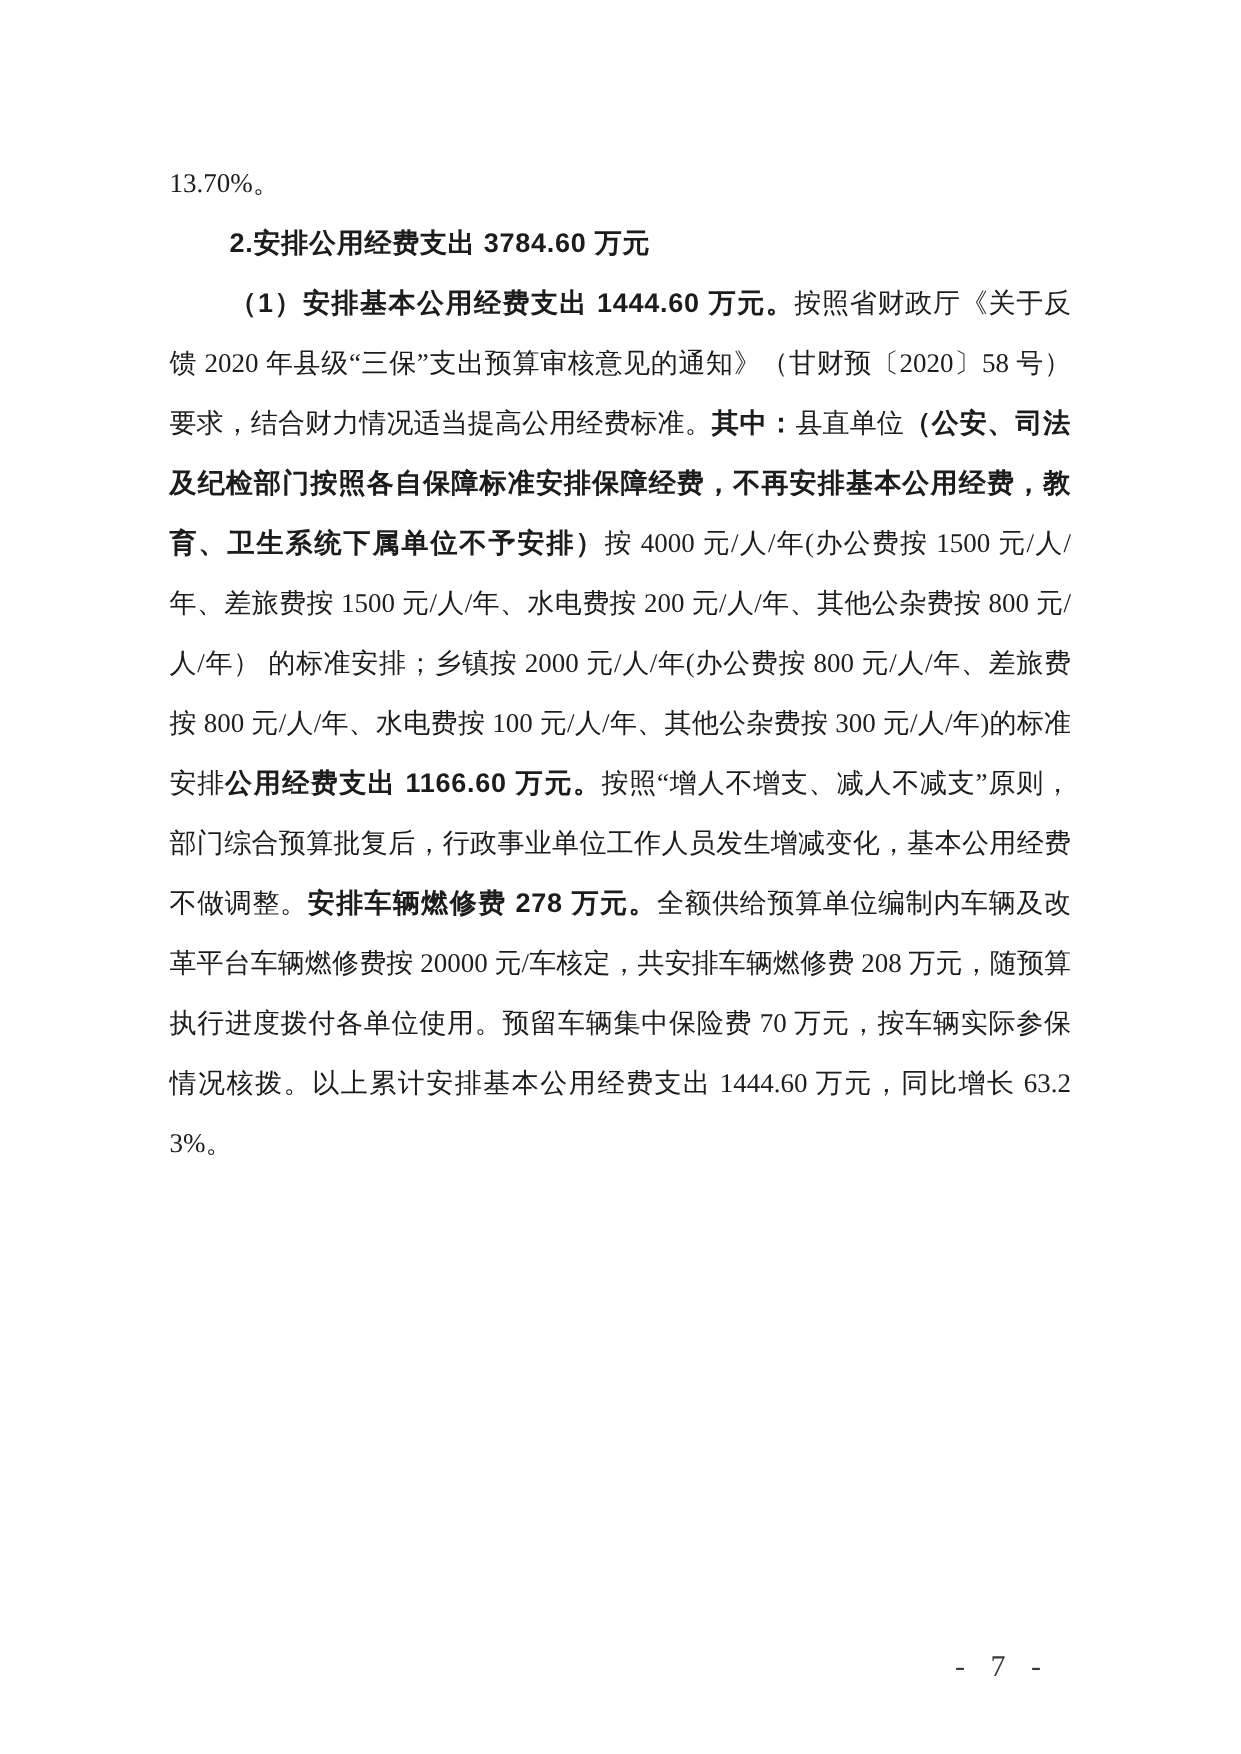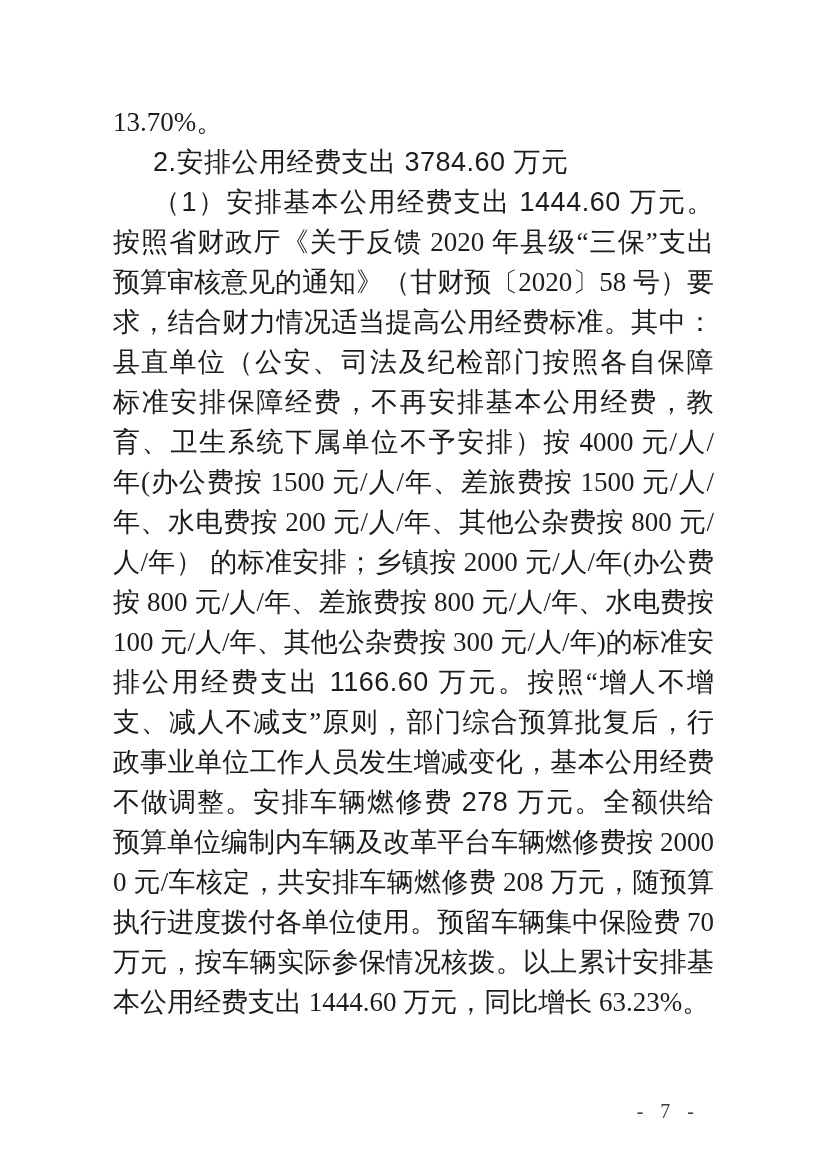--- a/index.html
+++ b/index.html
@@ -11,34 +11,34 @@
     background: #ffffff;
     overflow: hidden;
     font-family: "Liberation Serif", "DejaVu Serif", serif;
     color: #1c1c1c;
   }
   .text-block {
     position: absolute;
     left: 113px;
     top: 102px;
     width: 601px;
-    font-size: 27px;
+    font-size: 18px;
     line-height: 40px;
     text-align: justify;
     word-break: break-all;
   }
   .text-block p {
     margin: 0;
     padding: 0;
   }
   .text-block p.indent {
     text-indent: 40px;
   }
   .run-bold {
-    font-weight: 400;
+    font-weight: 700;
     font-family: "Liberation Sans", "DejaVu Sans", sans-serif;
     letter-spacing: 0.5px;
   }
   .footer-page-number {
     position: absolute;
     top: 1100px;
     right: 127px;
     font-size: 20px;
     letter-spacing: 6px;
     color: #3a3a3a;

